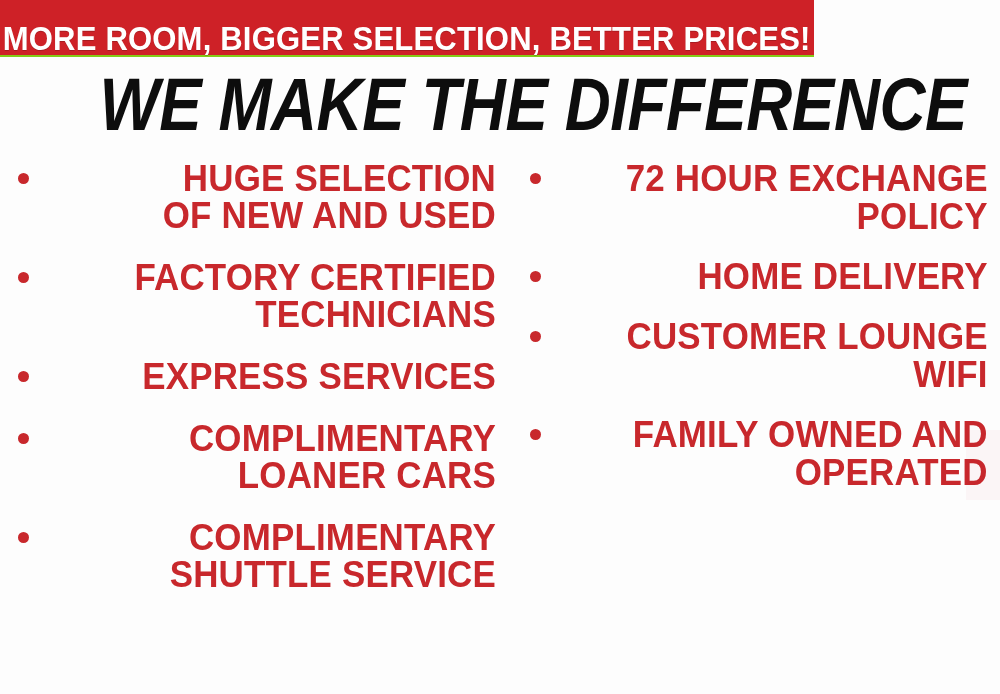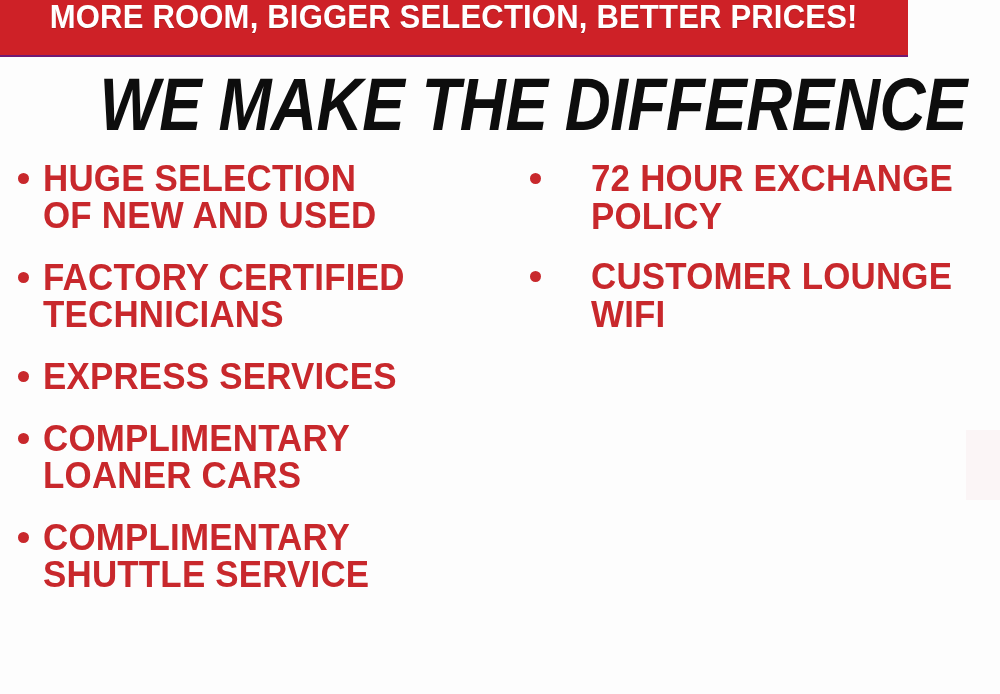--- a/index.html
+++ b/index.html
@@ -13,27 +13,27 @@
     font-family: "Liberation Sans", sans-serif;
     overflow: hidden;
     position: relative;
   }
 
   
   .top-banner {
     position: absolute;
     left: 0;
     top: 0;
-    width: 908px;
+    width: 814px;
     height: 57px;
     background: #ce2127;
-    border-bottom: 2px solid #701a75;
+    border-bottom: 2px solid #84cc16;
     box-sizing: border-box;
     display: flex;
-    align-items: flex-start;
+    align-items: flex-end;
     justify-content: center;
   }
   .top-banner-text {
     color: #ffffff;
     font-family: "Liberation Sans Narrow", "Liberation Sans", sans-serif;
     font-weight: bold;
     font-size: 33px;
     letter-spacing: 0.2px;
     line-height: 1;
     white-space: nowrap;
@@ -66,20 +66,21 @@
   }
 
   
   .columns {
     position: absolute;
     left: 0;
     top: 160px;
     width: 1000px;
     height: 534px;
     display: flex;
+    text-align: right;
   }
   .column {
     box-sizing: border-box;
     position: relative;
   }
   .column-left  { width: 510px; padding-left: 18px; }
   .column-right { width: 490px; padding-left: 20px; }
 
   .bullet-item {
     display: flex;
@@ -175,27 +176,36 @@
   </div>
 
   <div class="column column-right">
 
     <div class="bullet-item">
       <span class="bullet-dot"></span>
       <span class="bullet-label">72 HOUR EXCHANGE
 POLICY</span>
     </div>
 
+    <div class="bullet-item">
+      <span class="bullet-dot"></span>
+      <span class="bullet-label">HOME DELIVERY</span>
+    </div>
 
     <div class="bullet-item">
       <span class="bullet-dot"></span>
       <span class="bullet-label">CUSTOMER LOUNGE
 WIFI</span>
     </div>
 
 
+    <div class="bullet-item">
+      <span class="bullet-dot"></span>
+      <span class="bullet-label">FAMILY OWNED AND
+OPERATED</span>
+    </div>
 
 
   </div>
 
 </div>
 
 <div class="edge-artifact"></div>
 
 </body></html>

